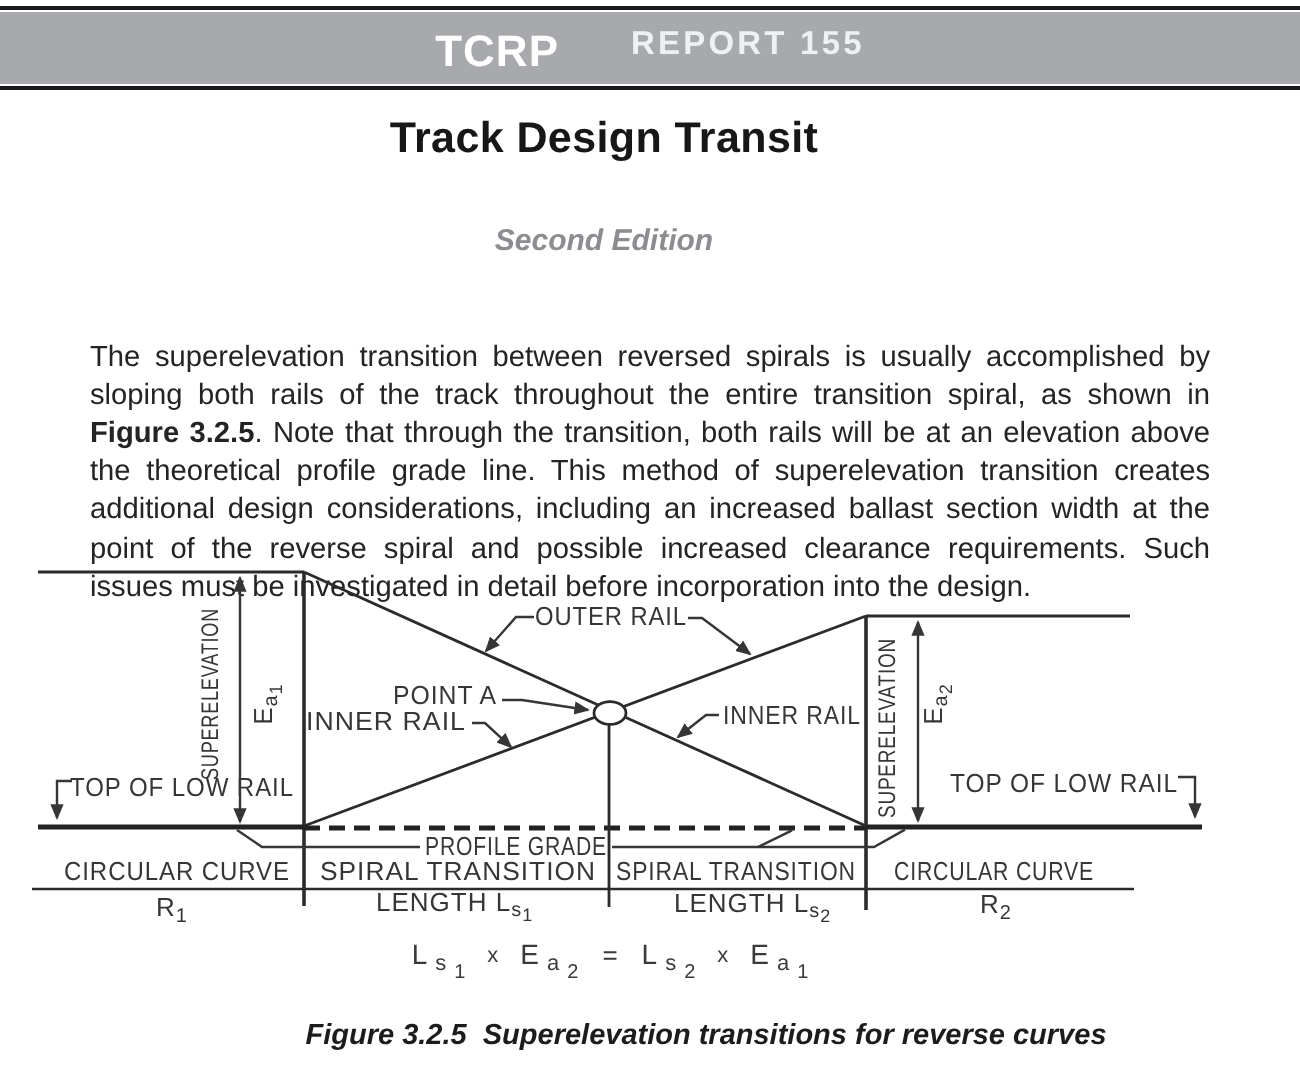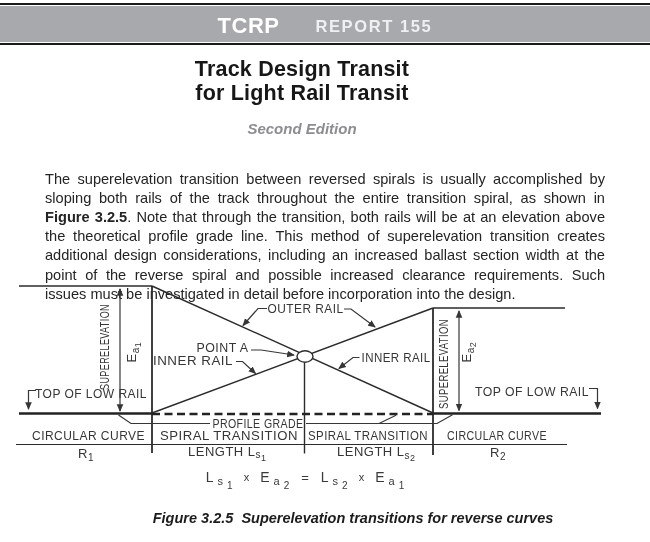--- a/index.html
+++ b/index.html
@@ -5,28 +5,28 @@
   html,body{margin:0;padding:0;background:#fff;}
   .page{position:relative;width:650px;height:542px;background:#ffffff;overflow:hidden;
         font-family:"Liberation Sans",sans-serif;}
 
   
   .hrule{position:absolute;left:0;width:650px;height:2px;background:#1a1a1a;}
   .hrule-top{top:3px;}
   .hrule-bottom{top:43px;}
   .hbar{position:absolute;left:0;top:6px;width:650px;height:36px;background:#a7a9ac;
         display:flex;align-items:baseline;justify-content:center;}
-  .hbar-inner{display:flex;align-items:center;gap:24px;padding-top:7px;}
+  .hbar-inner{display:flex;align-items:flex-start;gap:24px;padding-top:7px;}
   .hbar-primary{color:#ffffff;font-weight:bold;font-size:22px;letter-spacing:0.5px;}
   .hbar-secondary{color:#eff0f1;font-weight:bold;font-size:16.5px;letter-spacing:1.6px;margin-left:12px;}
 
   
   .titleblock{position:absolute;left:0;top:57px;width:604px;text-align:center;color:#171717;}
   .title-line{font-size:21.5px;font-weight:bold;line-height:24px;letter-spacing:0.2px;}
-  .edition{margin-top:15px;font-size:15px;font-weight:bold;font-style:italic;color:#8b8d90;}
+  .edition{margin-top:31px;font-size:15px;font-weight:bold;font-style:italic;color:#8b8d90;}
 
   
   .para{position:absolute;left:45px;top:155px;width:560px;font-size:14.6px;line-height:19.2px;
         color:#242424;text-align:justify;}
   .para b{font-weight:bold;}
 
   
   .diagram{position:absolute;left:0;top:270px;}
   .ln{stroke:#2b2b2b;stroke-width:1.4;fill:none;}
   .lnv{stroke:#2b2b2b;stroke-width:1.8;fill:none;}
@@ -63,21 +63,20 @@
   <div class="hbar">
     <div class="hbar-inner">
       <span class="hbar-primary">TCRP</span>
       <span class="hbar-secondary">REPORT 155</span>
     </div>
   </div>
   <div class="hrule hrule-bottom"></div>
 
   <div class="titleblock">
     <div class="title-line">Track Design Transit</div>
-    <div class="title-line">for Light Rail Transit</div>
     <div class="edition">Second Edition</div>
   </div>
 
   <p class="para"><span>The superelevation transition between reversed spirals is usually accomplished by sloping both rails of the track throughout the entire transition spiral, as shown in </span><b>Figure 3.2.5</b><span>.  Note that through the transition, both rails will be at an elevation above the theoretical profile grade line.  This method of superelevation transition creates additional design considerations, including an increased ballast section width at the point of the reverse spiral and possible increased clearance requirements.  Such issues must be investigated in detail before incorporation into the design.</span></p>
 
   <svg class="diagram" width="650" height="230" viewBox="0 0 650 230">
     <defs>
       <marker id="arw" viewBox="0 0 8 8" refX="7" refY="4" markerWidth="6.5" markerHeight="6.5" orient="auto-start-reverse">
         <path d="M0 0.6 L8 4 L0 7.4 Z" fill="#363636"></path>
       </marker>

